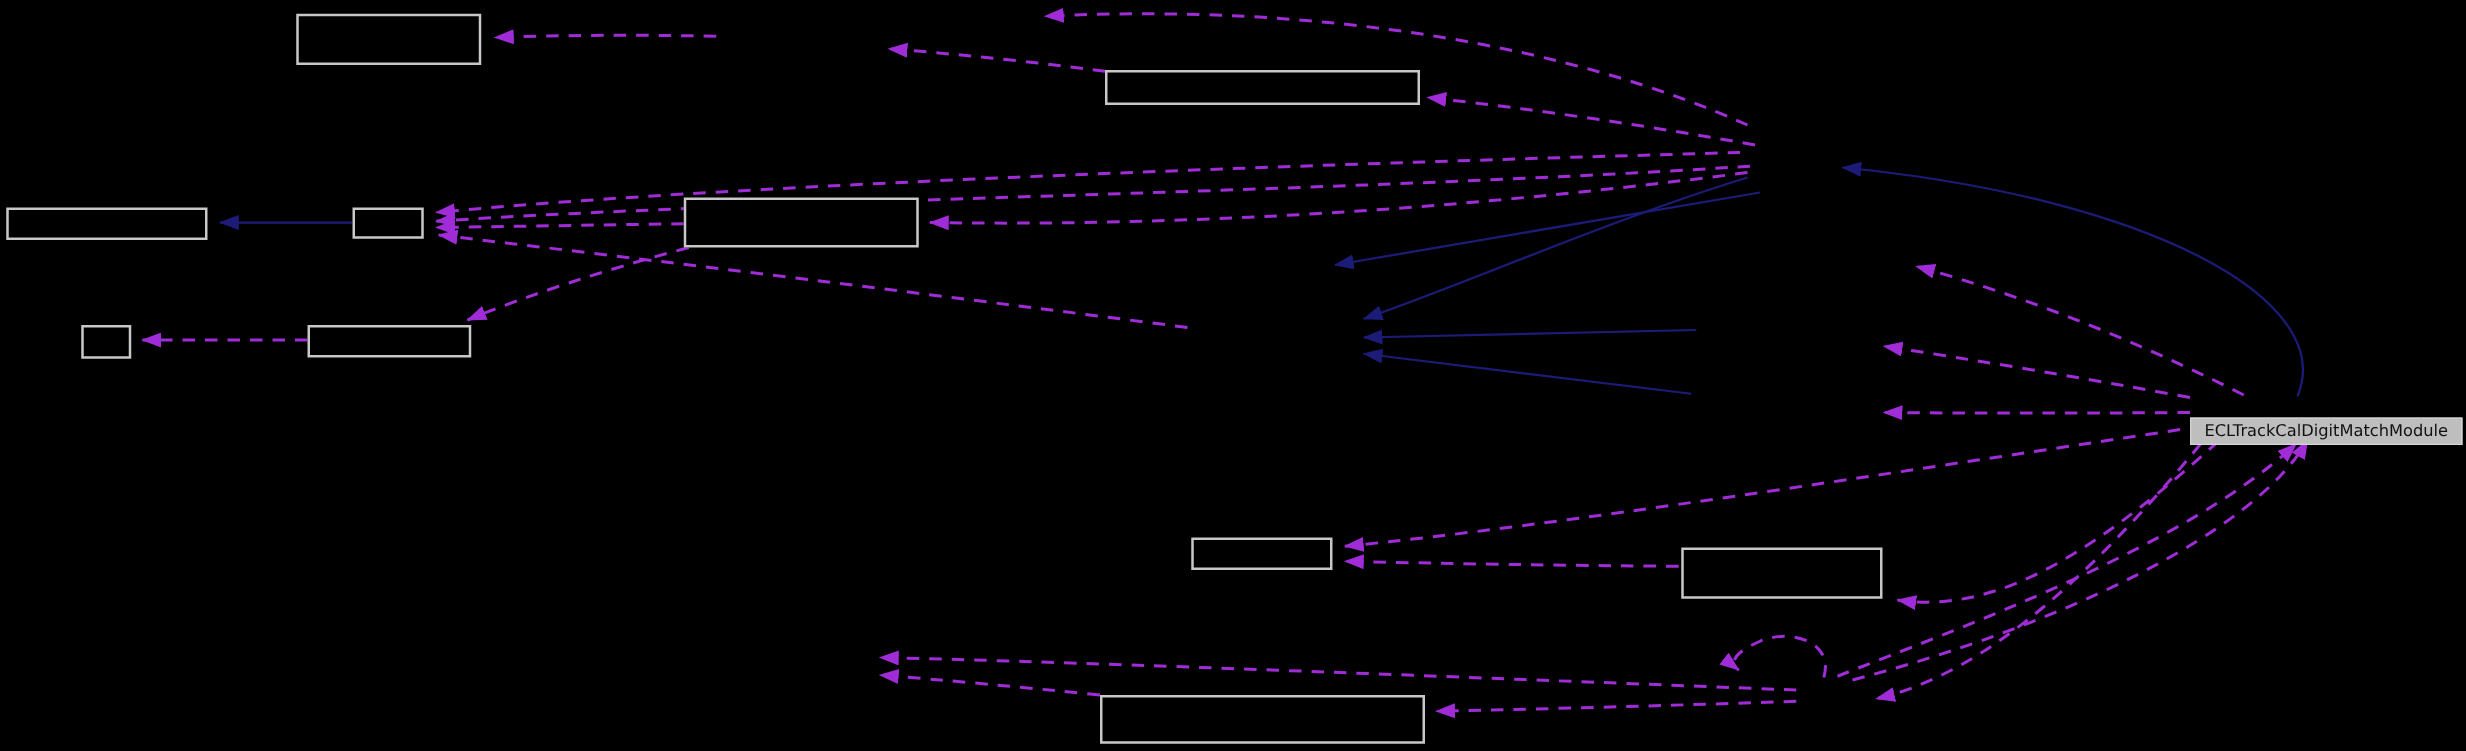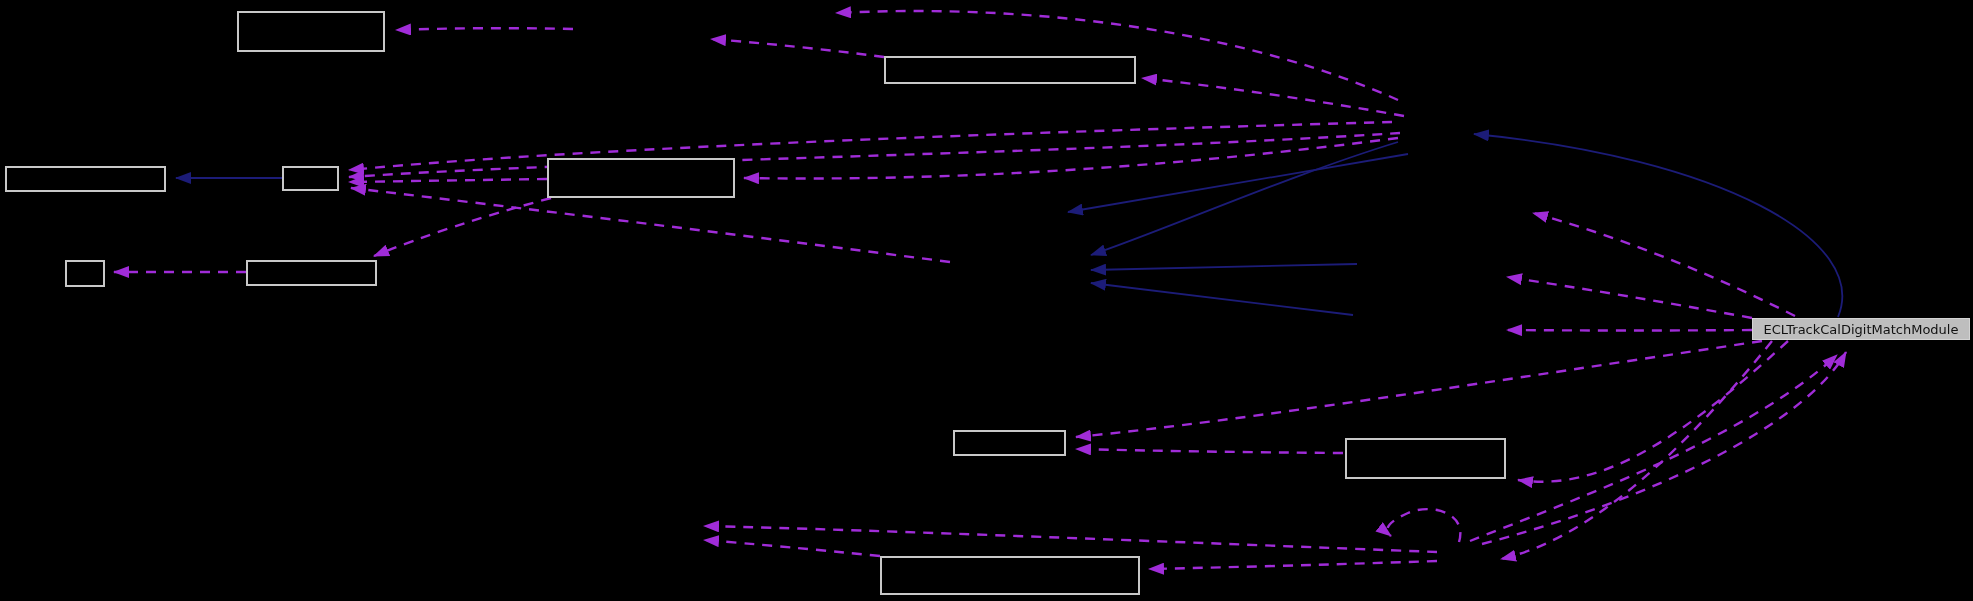--- a/index.html
+++ b/index.html
@@ -2,21 +2,21 @@
 <html><head>
 <meta charset="utf-8">
 <style>
   html,body{margin:0;padding:0;background:#000;}
   #stage{position:relative;overflow:hidden;background:#000;
          font-family:"DejaVu Sans","Liberation Sans",sans-serif;}
   #edge-svg{position:absolute;left:0;top:0;}
   .gnode{position:absolute;box-sizing:border-box;background:#000;}
   .gnode.plain{border:2px solid #c8c8c8;}
   .gnode.highlight{display:flex;align-items:center;justify-content:center;
-                   font-size:13px;line-height:1;white-space:nowrap;}
+                   font-size:13px;line-height:1;white-space:nowrap;margin-top:16px;}
 </style>
 </head>
 <body>
 
 <div id="stage" style="width: 1973px; height: 601px; background: rgb(0, 0, 0);">
   <svg id="edge-svg" width="1973" height="601" viewBox="0 0 1973 601">
       <defs>
         <marker id="arrow-usage" markerWidth="17" markerHeight="12" refX="15" refY="6" orient="auto" markerUnits="userSpaceOnUse">
           <polygon points="0,0 16,6 0,12" fill="#A02CD8"></polygon>
         </marker>

